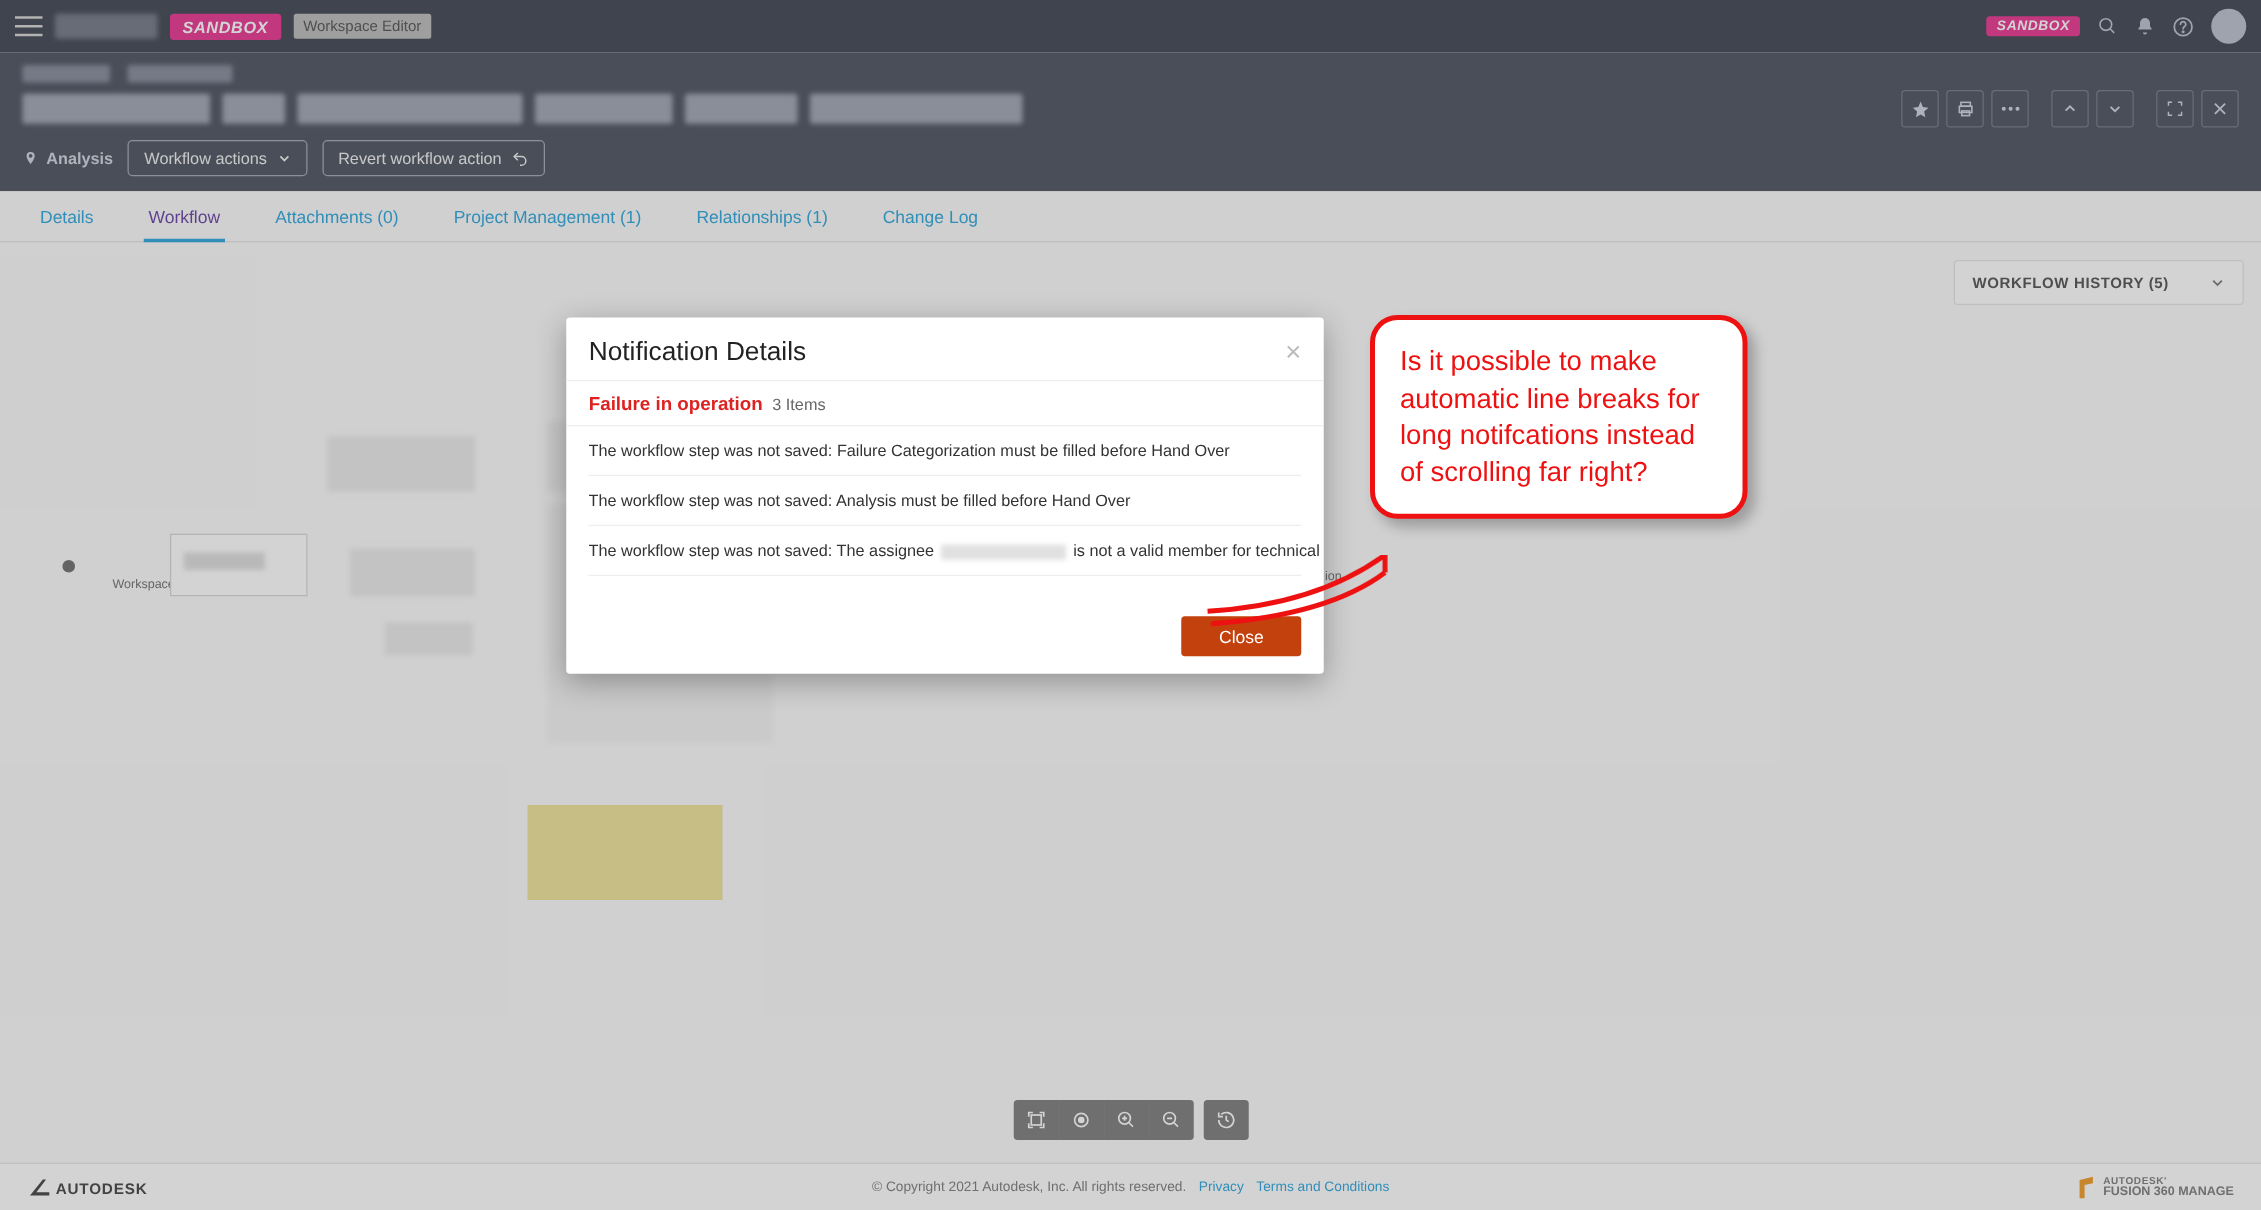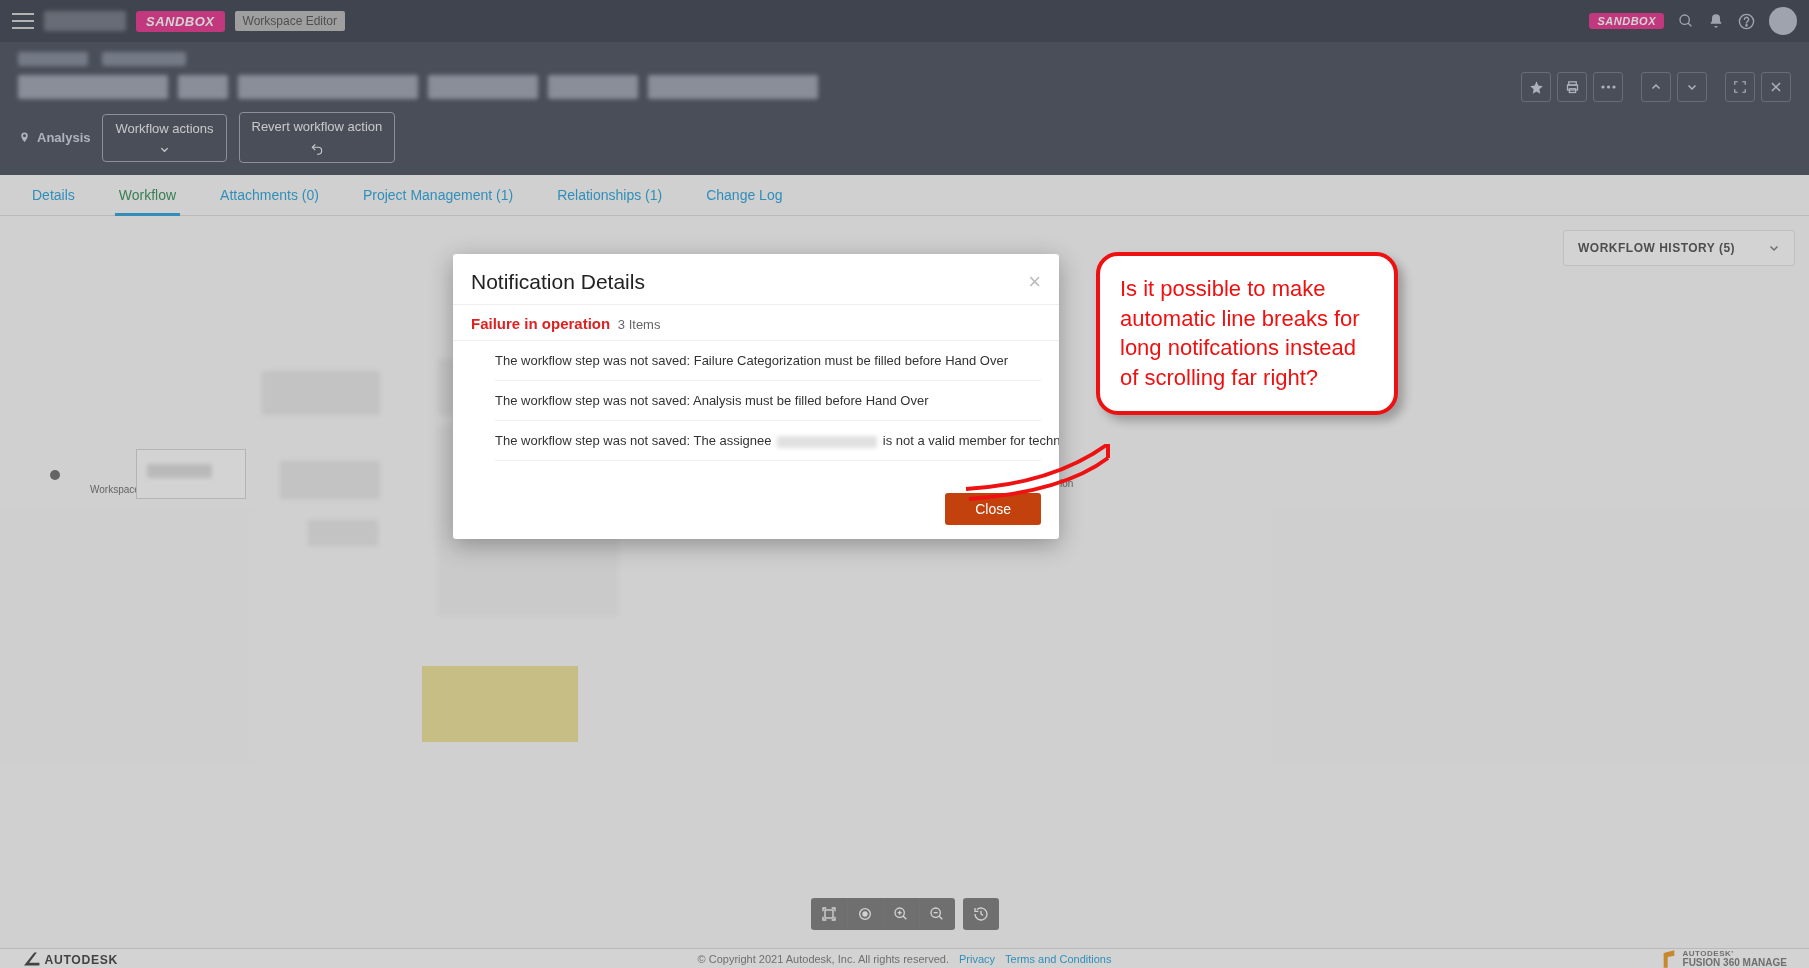--- a/index.html
+++ b/index.html
@@ -29,59 +29,59 @@
 
   
   .header-area { background: var(--dark-bg); color: #eee; padding: 10px 18px 12px 18px; }
   .crumb-row { display: flex; gap: 14px; margin-bottom: 6px; }
   .title-row { display: flex; align-items: center; }
   .title-blur-group { display: flex; gap: 10px; flex-wrap: wrap; }
   .header-actions { margin-left: auto; display: flex; gap: 6px; }
   .sq-btn { width: 30px; height: 30px; border: 1px solid #5a6375; border-radius: 3px; display: flex; align-items: center; justify-content: center; color: #c7cedb; background: transparent; cursor:pointer; }
   .action-row { display: flex; align-items: center; gap: 12px; margin-top: 10px; }
   .pin-label { display: flex; align-items: center; gap: 6px; color: #c7cedb; font-weight: 600; }
-  .outline-btn { border: 1px solid #8f98ab; color: #eee; background: transparent; padding: 6px 12px; border-radius: 4px; display: flex; align-items: center; gap: 8px; cursor: pointer; font-size: 13px; flex-direction: column; }
+  .outline-btn { border: 1px solid #8f98ab; color: #eee; background: transparent; padding: 6px 12px; border-radius: 4px; display: flex; align-items: center; gap: 8px; cursor: pointer; font-size: 13px; }
 
   
   .tabs { display: flex; gap: 36px; padding: 0 28px; background: #fafafa; border-bottom: 1px solid var(--border); }
   .tab { padding: 12px 4px; font-size: 14px; color: var(--link); cursor: pointer; position: relative; font-weight: 500; }
-  .tab.active { color: #15803d; }
+  .tab.active { color: #4c1d95; }
   .tab.active::after { content:""; position:absolute; left:0; right:0; bottom:-1px; height:3px; background: var(--link); }
 
   
   .main { flex: 1; position: relative; background: #fafafa; overflow: hidden; }
   .history-panel { position: absolute; top: 14px; right: 14px; width: 232px; background: #fff; border: 1px solid #e0e0e0; border-radius: 3px; padding: 10px 14px; display: flex; align-items: center; justify-content: space-between; font-size: 12px; font-weight: 600; letter-spacing: 0.5px; }
 
   
   .wf-canvas { position: absolute; inset: 0; }
   .wf-node { position: absolute; background: #fff; border: 1px solid #d0d0d0; }
   .wf-dot { position: absolute; width: 10px; height: 10px; border-radius: 50%; background: #555; }
   .wf-label { position: absolute; font-size: 10px; color: #555; }
   .wf-highlight { position: absolute; background: #e7d972; opacity: 0.85; }
 
   
   .zoom-bar { position: absolute; bottom: 18px; left: 50%; transform: translateX(-50%); display: flex; gap: 8px; }
   .zoom-group { display: flex; background: #666; border-radius: 3px; }
   .zoom-group .zbtn { width: 36px; height: 32px; display:flex; align-items:center; justify-content:center; color: #fff; cursor:pointer; }
   .zoom-group .zbtn + .zbtn { border-left: 1px solid #7a7a7a45; }
 
   
-  .footer { height: 20px; border-top: 1px solid var(--border); background: #fff; display: flex; align-items: center; padding: 0 22px; font-size: 11px; color: #666; }
+  .footer { height: 38px; border-top: 1px solid var(--border); background: #fff; display: flex; align-items: center; padding: 0 22px; font-size: 11px; color: #666; }
   .footer .center { position: absolute; left: 50%; transform: translateX(-50%); display:flex; gap:10px; align-items:flex-start; }
   .footer a { color: var(--link); text-decoration: none; }
   .footer-right { margin-left: auto; display:flex; align-items:center; gap:6px; }
   .modal { width: 606px; background: #fff; border-radius: 3px; box-shadow: 0 6px 24px rgba(0,0,0,0.3); overflow:hidden; }
   .modal-head { display: flex; align-items: center; padding: 16px 18px 10px 18px; }
   .modal-title { font-size: 21px; font-weight: 400; color: #222; }
   .modal-close { margin-left: auto; color: #bbb; font-size: 22px; line-height: 1; cursor: pointer; }
   .modal-sub { padding: 10px 18px 8px 18px; border-top:1px solid #eee; border-bottom:1px solid #eee; }
   .modal-sub .fail { color: #d22; font-weight: 600; font-size: 15px; }
   .modal-sub .count { color: #666; font-size: 13px; margin-left: 4px; }
   .modal-list { height: 142px; overflow-x: auto; overflow-y: hidden; padding: 0 18px; white-space: nowrap; }
-  .modal-list .row { padding: 12px 0; border-bottom: 1px solid #eee; font-size: 13px; color: #333; white-space: nowrap; margin-left: 24px; }
+  .modal-list .row { padding: 12px 0; border-bottom: 1px solid #eee; font-size: 13px; color: #333; white-space: nowrap; }
   .modal-list .row .redact { display:inline-block; height: 12px; width: 100px; background: #e0e0e0; filter: blur(2px); vertical-align: middle; margin: 0 2px; }
   .modal-foot { padding: 10px 18px 14px 18px; display:flex; justify-content:flex-end; }
   .btn-primary { background: #c2410c; color: #fff; border: none; padding: 8px 30px; border-radius: 3px; font-size: 14px; cursor: pointer; }
 
   
   .callout { position: absolute; top: 252px; left: 1096px; width: 302px; background: #fff; border: 4px solid #e11; border-radius: 22px; padding: 18px 20px; font-size: 22px; line-height: 1.35; color: #e11; z-index: 60; font-family: Arial, sans-serif; box-shadow: 6px 6px 10px rgba(0,0,0,0.25); }
   .callout-tail { position: absolute; top: 444px; left: 963px; z-index: 60; }
 
   
   .scrim-layer { position:absolute; inset:0; background: rgba(128,128,128,0.35); z-index:40; }

